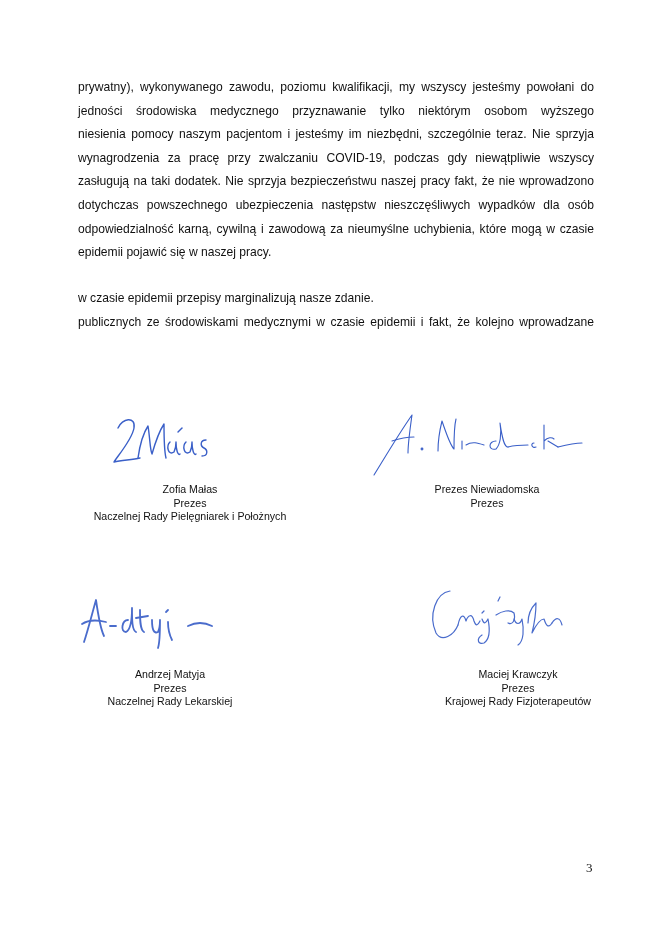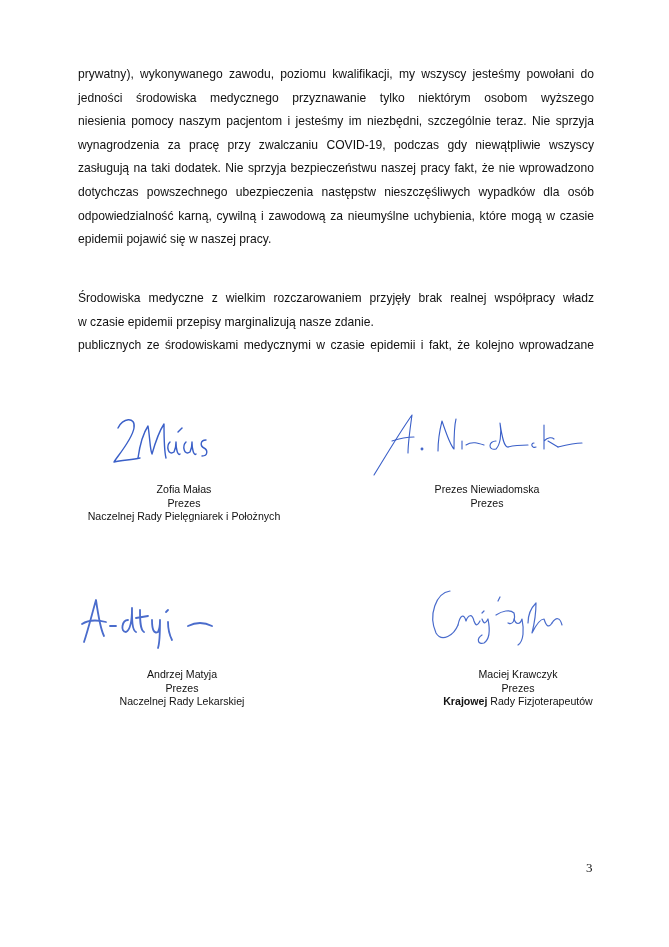--- a/index.html
+++ b/index.html
@@ -5,39 +5,39 @@
   html, body { margin: 0; padding: 0; background: #ffffff; }
   body { width: 669px; height: 947px; position: relative; overflow: hidden; }
   .page { position: absolute; left: 0; top: 0; width: 669px; height: 947px; background: #fff; }
   .para {
     position: absolute; left: 78px; width: 516px;
     font-family: "Liberation Sans", sans-serif; font-size: 12.1px;
     line-height: 23.6px; color: #111; text-align: justify; margin: 0;
   }
   .para .line { display: block; text-align: justify; text-align-last: justify; height: 23.6px; white-space: nowrap; }
   .para .line.last { text-align-last: left; }
-  .p1 { top: 63px; }
+  .p1 { top: 76px; }
   .p2 { top: 287px; }
   .sig {
     position: absolute; font-family: "Liberation Sans", sans-serif; font-size: 10.6px;
     line-height: 13.5px; color: #111; text-align: center;
   }
   .sig .s-line { display: block; white-space: nowrap; }
   .sig svg { display: block; }
   .sig-1 { left: 78px; top: 410px; width: 200px; }
   .sig-2 { left: 368px; top: 405px; width: 238px; }
   .sig-3 { left: 78px; top: 590px; width: 176px; }
   .sig-4 { left: 432px; top: 585px; width: 172px; }
   .sig-art { position: absolute; }
   .names { position: absolute; }
-  .sig-1 .names { left: 6px; top: 73px; width: 200px; }
+  .sig-1 .names { left: 12px; top: 73px; width: 200px; }
   .sig-2 .names { left: 0; top: 78px; width: 238px; }
-  .sig-3 .names { left: 16px; top: 78px; width: 176px; }
+  .sig-3 .names { left: 4px; top: 78px; width: 176px; }
   .sig-4 .names { left: 0; top: 83px; width: 172px; }
-  .bold { font-weight: bold; }
+  .bold { font-weight: normal; }
   .pagenum {
     position: absolute; left: 586px; top: 860px;
     font-family: "Liberation Serif", serif; font-size: 13px; color: #111;
   }
 </style>
 </head>
 <body>
 
 <div class="page">
 
@@ -46,21 +46,20 @@
     <span class="line">jedności środowiska medycznego przyznawanie tylko niektórym osobom wyższego</span>
     <span class="line">niesienia pomocy naszym pacjentom i jesteśmy im niezbędni, szczególnie teraz. Nie sprzyja</span>
     <span class="line">wynagrodzenia za pracę przy zwalczaniu COVID-19, podczas gdy niewątpliwie wszyscy</span>
     <span class="line">zasługują na taki dodatek. Nie sprzyja bezpieczeństwu naszej pracy fakt, że nie wprowadzono</span>
     <span class="line">dotychczas powszechnego ubezpieczenia następstw nieszczęśliwych wypadków dla osób</span>
     <span class="line">odpowiedzialność karną, cywilną i zawodową za nieumyślne uchybienia, które mogą w czasie</span>
     <span class="line last">epidemii pojawić się w naszej pracy.</span>
   </div>
 
   <div class="para p2">
-    <span class="line">Środowiska medyczne z wielkim rozczarowaniem przyjęły brak realnej współpracy władz</span>
     <span class="line last">w czasie epidemii przepisy marginalizują nasze zdanie.</span>
     <span class="line">publicznych ze środowiskami medycznymi w czasie epidemii i fakt, że kolejno wprowadzane</span>
   </div>
 
   <div class="sig sig-1">
     <svg class="sig-art" style="left:30px;top:0" width="110" height="60" viewBox="0 0 110 60">
       <g fill="none" stroke="#3a5fc8" stroke-width="1.4" stroke-linecap="round" stroke-linejoin="round">
         <path d="M10 18 C14 8, 28 6, 26 18 C24 30, 8 48, 6 52 C14 50, 24 50, 32 48"></path>
         <path d="M30 48 C32 34, 36 22, 40 16 C42 28, 42 40, 44 44 C48 30, 52 20, 56 14 C56 28, 56 40, 58 48"></path>
         <path d="M62 32 C58 36, 60 46, 66 42 C68 38, 68 34, 68 32 C68 40, 70 46, 72 44"></path>

